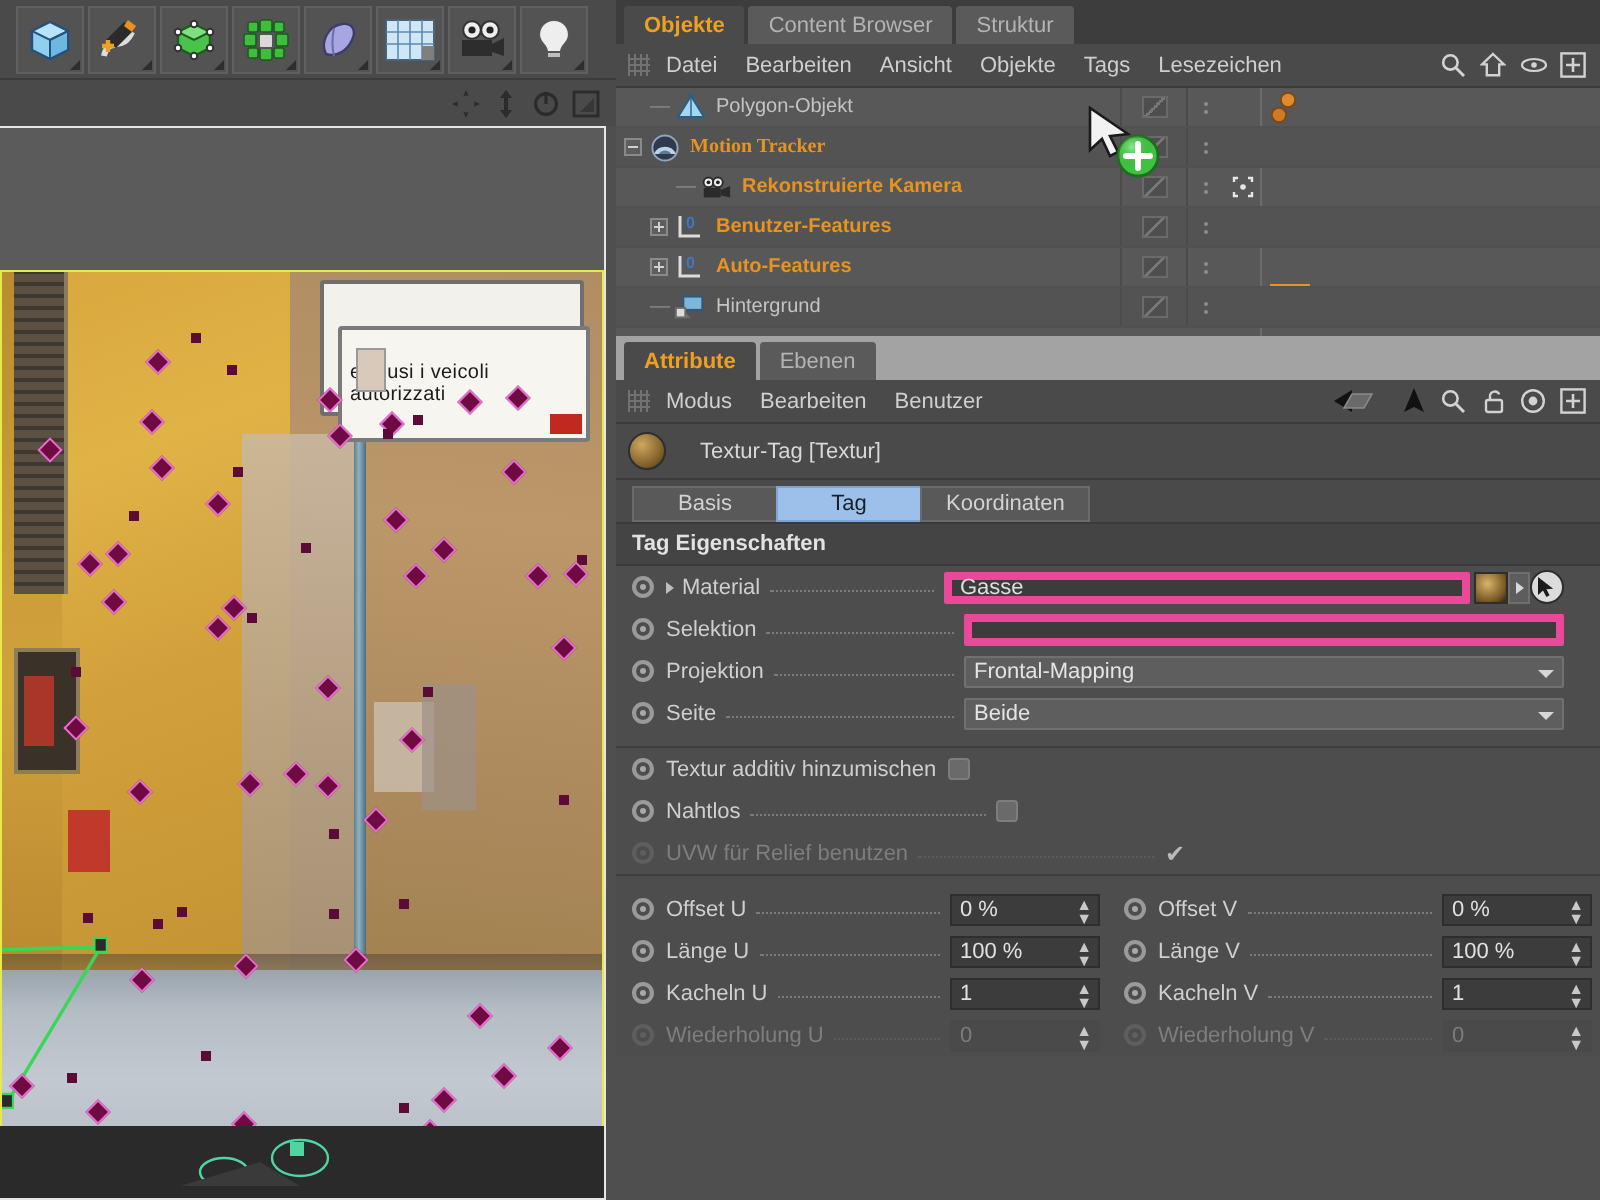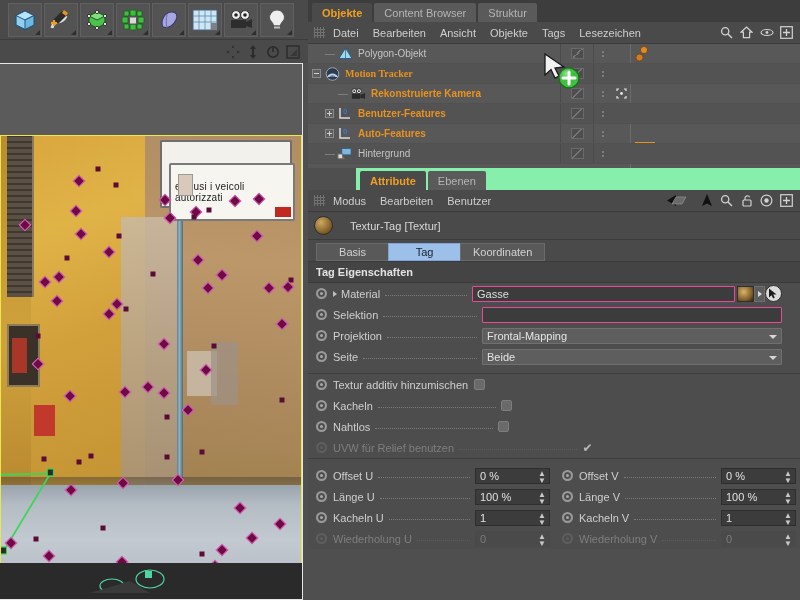--- a/index.html
+++ b/index.html
@@ -175,21 +175,21 @@
             background:#4d4d4d; margin-right:6px; flex:0 0 auto;
             box-shadow:inset 0 0 0 2px #4d4d4d, inset 0 0 0 4px #a8a8a8; }
   .bullet.dim { border-color:#6a6a6a; box-shadow:inset 0 0 0 2px #4d4d4d, inset 0 0 0 4px #6a6a6a; opacity:.6;}
   .arrow-r { width:0;height:0;border-left:4px solid #bdbdbd;border-top:3px solid transparent;border-bottom:3px solid transparent; margin-right:4px;}
   .plabel { font-size:11px; color:#cfcfcf; white-space:nowrap; }
   .plabel.dim { color:#7e7e7e; }
   .dots { flex:1; border-bottom:1px dotted #8a8a8a; margin:0 5px 3px 5px; height:8px; opacity:.75;}
   .dots.dim { border-color:#6b6b6b; opacity:.5;}
 
   .field {
-    height:16px; background:#3c3c3c; border:1px solid #ec4899;
+    height:16px; background:#3c3c3c; border:4px solid #ec4899;
     color:#dedede; font-size:11px; display:flex; align-items:center;
     padding:0 4px; border-radius:1px;
   }
   .field.wide { width:300px; }
   .dropdown {
     height:16px; background:#5e5e5e; border:1px solid #707070;
     color:#e4e4e4; font-size:11px; display:flex; align-items:center;
     padding:0 4px; border-radius:1px; width:300px; position:relative;
   }
   .dropdown .caret { position:absolute; right:4px; top:6px;
@@ -654,21 +654,21 @@
               <div class="col-dots">
                 <div class="dot"></div>
                 <div class="dot"></div>
               </div>
               <div style="width:18px"></div>
             </div>
           </div>
         </div>
     </div>
 
-    <div class="tabbar" style="background:#86efac;margin-left:48px;">
+    <div class="tabbar" style="background:#a3a3a3;">
       <div class="tab active">Attribute</div>
       <div class="tab">Ebenen</div>
     </div>
 
     <div class="menubar">
       <div class="grip"></div>
       <div class="menu-item">Modus</div>
       <div class="menu-item">Bearbeiten</div>
       <div class="menu-item">Benutzer</div>
       <div class="mb-right">
@@ -769,27 +769,20 @@
       </div>
 
       <div class="gap"></div>
       <div class="hr"></div>
 
       <div id="checkbox-rows">
           <div class="prow" style="padding-right: 0px;">
             <div class="bullet"></div>
             <div class="plabel">Textur additiv hinzumischen</div>
             <div style="width: 6px;"></div>
-            <div class="chk"></div>
-            <div style="flex: 1 1 0%;"></div>
-          </div>
-          <div class="prow" style="padding-right: 0px;">
-            <div class="bullet"></div>
-            <div class="plabel">Kacheln</div>
-            <div class="dots" style="max-width: 118px;"></div>
             <div class="chk"></div>
             <div style="flex: 1 1 0%;"></div>
           </div>
           <div class="prow" style="padding-right: 0px;">
             <div class="bullet"></div>
             <div class="plabel">Nahtlos</div>
             <div class="dots" style="max-width: 118px;"></div>
             <div class="chk"></div>
             <div style="flex: 1 1 0%;"></div>
           </div>

